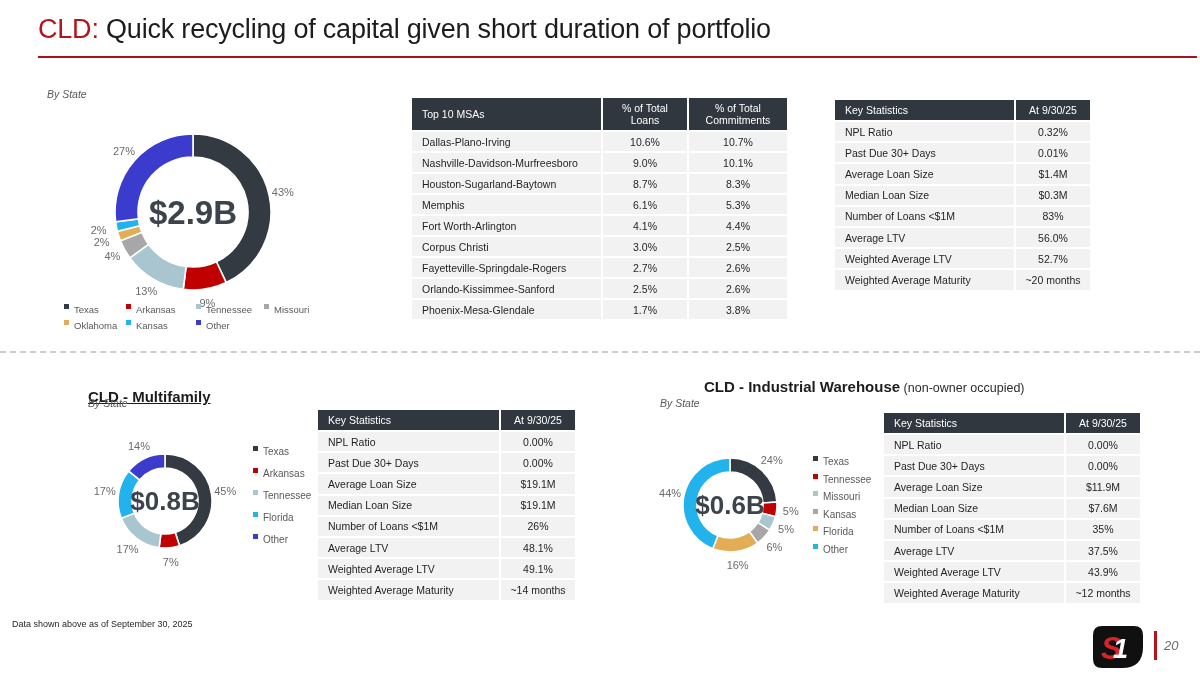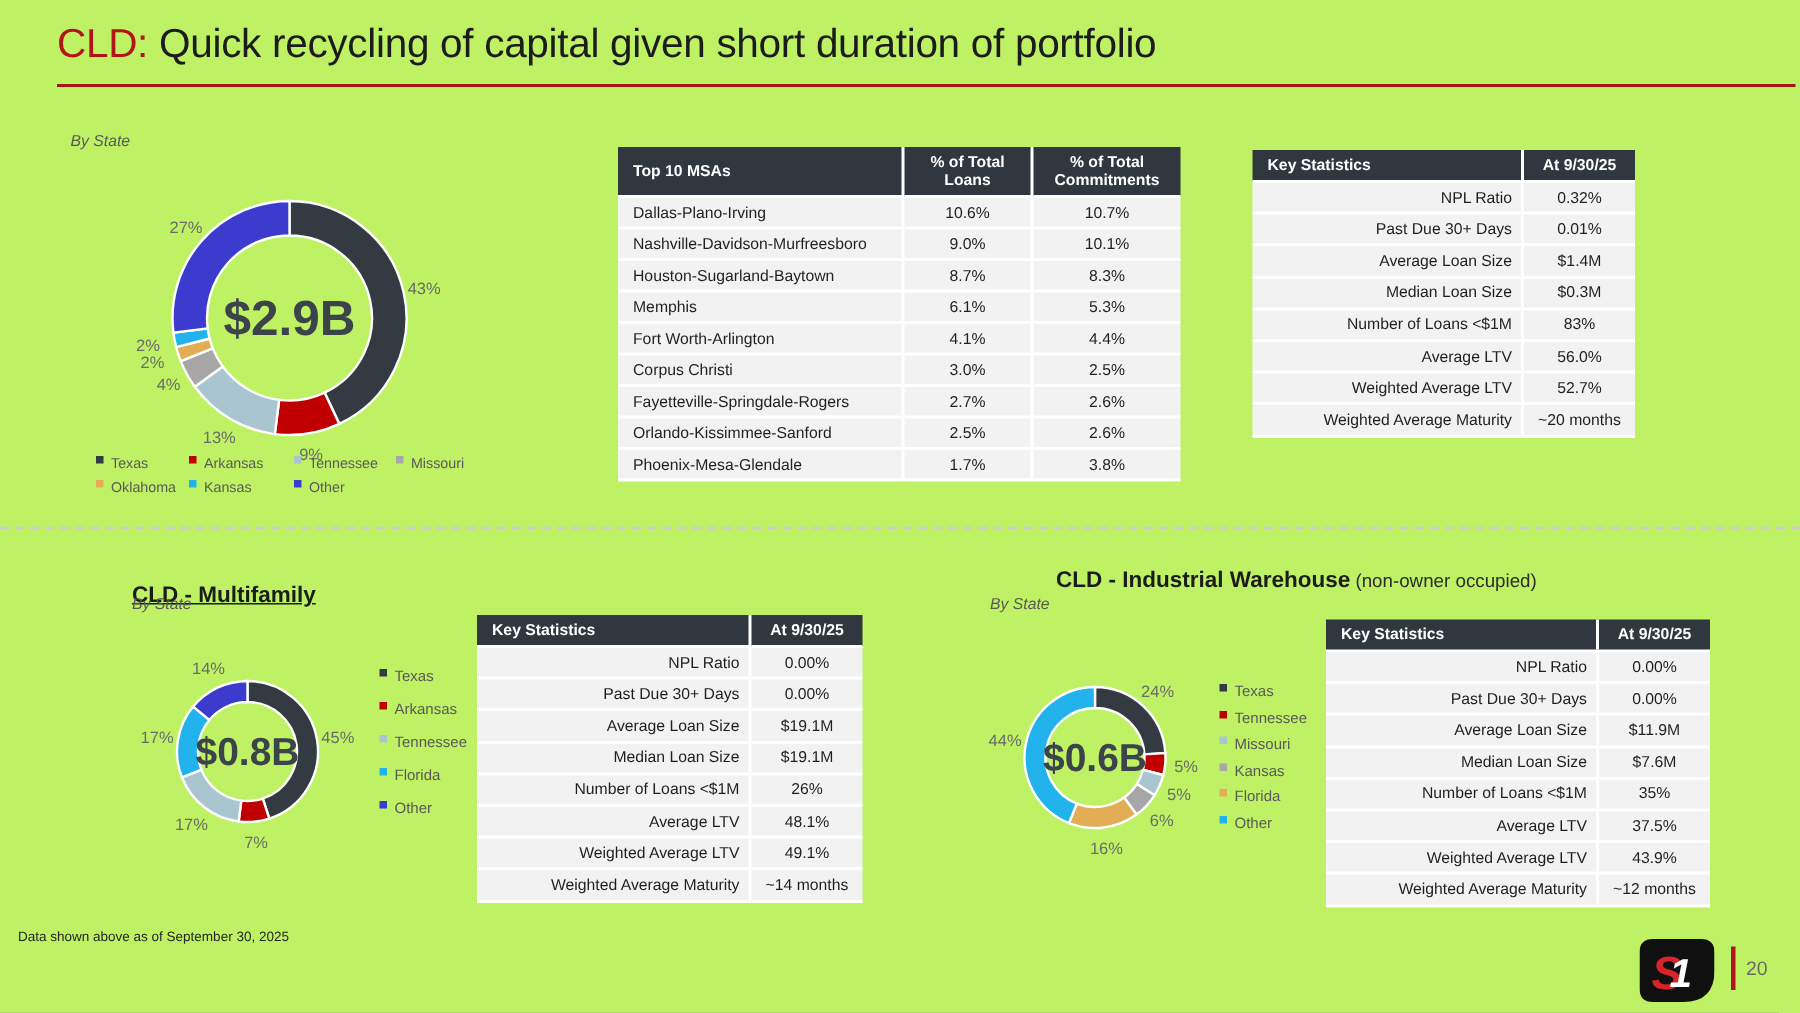--- a/index.html
+++ b/index.html
@@ -1,58 +1,58 @@
 <!DOCTYPE html>
 <html><head>
 <meta charset="utf-8">
 <style>
   * { margin:0; padding:0; box-sizing:border-box; }
   body { background:#888; font-family:"Liberation Sans", sans-serif; }
-  .slide { position:relative; width:1200px; height:675px; background:#bef264; overflow:hidden; margin:0 auto; }
+  .slide { position:relative; width:1200px; height:675px; background:#ffffff; overflow:hidden; margin:0 auto; }
 
   .main-title { position:absolute; left:38px; top:14px; font-size:27px; color:#1c1c1c; font-weight:400; letter-spacing:-0.2px; }
   .main-title .accent { color:#b41319; }
   .title-rule { position:absolute; left:38px; top:56px; width:1159px; height:0; border-top:2.5px solid #a6141a; }
 
   .sec-title { position:absolute; font-size:15px; font-weight:bold; color:#1c1c1c; white-space:nowrap; }
   .sec-title .suffix { font-weight:400; font-size:12.5px; color:#2b2b2b; }
   .sec-sub { position:absolute; font-size:10.5px; font-style:italic; color:#595959; }
 
   svg.donut { position:absolute; overflow:visible; }
   .donut-label { font-size:11px; fill:#6b6b6b; }
   .center-label { font-weight:bold; fill:#3d434b; }
 
   .legend { position:absolute; color:#595959; }
   .legend-item { display:flex; align-items:flex-start; }
   .legend .bullet { width:5px; height:5px; display:inline-block; margin-right:5px; flex:none; }
   .legend-grid { display:grid; grid-template-columns:62px 70px 68px 64px; row-gap:5px; font-size:9.5px; }
   .legend-col { display:flex; flex-direction:column; font-size:10px; }
 
   table { border-collapse:collapse; table-layout:fixed; }
-  th { background:#31373e; color:#fff; font-size:10.5px; font-weight:bold; }
+  th { background:#31373e; color:#fff; font-size:10.5px; font-weight:normal; }
   td { background:#f2f2f2; color:#1f1f1f; font-size:10.5px; }
   td, th { border-bottom:2px solid #fff; padding:0 6px; }
   th + th, td + td { border-left:2px solid #fff; }
   .msa-table { position:absolute; left:412px; top:98px; width:367px; }
   .msa-table th { height:33px; text-align:center; }
   .msa-table th:first-child { text-align:left; padding-left:10px; }
   .msa-table td { height:21px; text-align:center; }
   .msa-table td:first-child { text-align:left; padding-left:10px; }
   .stats-table { position:absolute; width:256px; }
   .stats-table th { height:21px; text-align:center; }
   .stats-table th:first-child { text-align:left; padding-left:10px; }
   .stats-table td { height:21.2px; text-align:center; }
-  .stats-table td:first-child { text-align:right; padding-left:10px; }
+  .stats-table td:first-child { text-align:left; padding-left:10px; }
 
   .divider { position:absolute; left:0; right:0; top:351px; border-top:2px dashed #cdcdcd; }
 
   .footnote { position:absolute; left:12px; top:619px; font-size:9px; color:#262626; }
   .logo { position:absolute; left:1093px; top:626px; }
   .page-rule { position:absolute; left:1154px; top:631px; width:2.5px; height:29px; background:#b41319; }
-  .page-num { position:absolute; left:1164px; top:638px; font-size:13px; color:#6a6a6a; }
+  .page-num { position:absolute; left:1164px; top:638px; font-size:13px; color:#6a6a6a;font-style:italic; }
 </style>
 </head>
 <body>
 
 <div class="slide">
 
   <h1 class="main-title"><span class="accent">CLD:</span><span> Quick recycling of capital given short duration of portfolio</span></h1>
   <div class="title-rule"></div>
 
   <div class="sec-sub" style="left:47px; top:88px;">By State</div>

